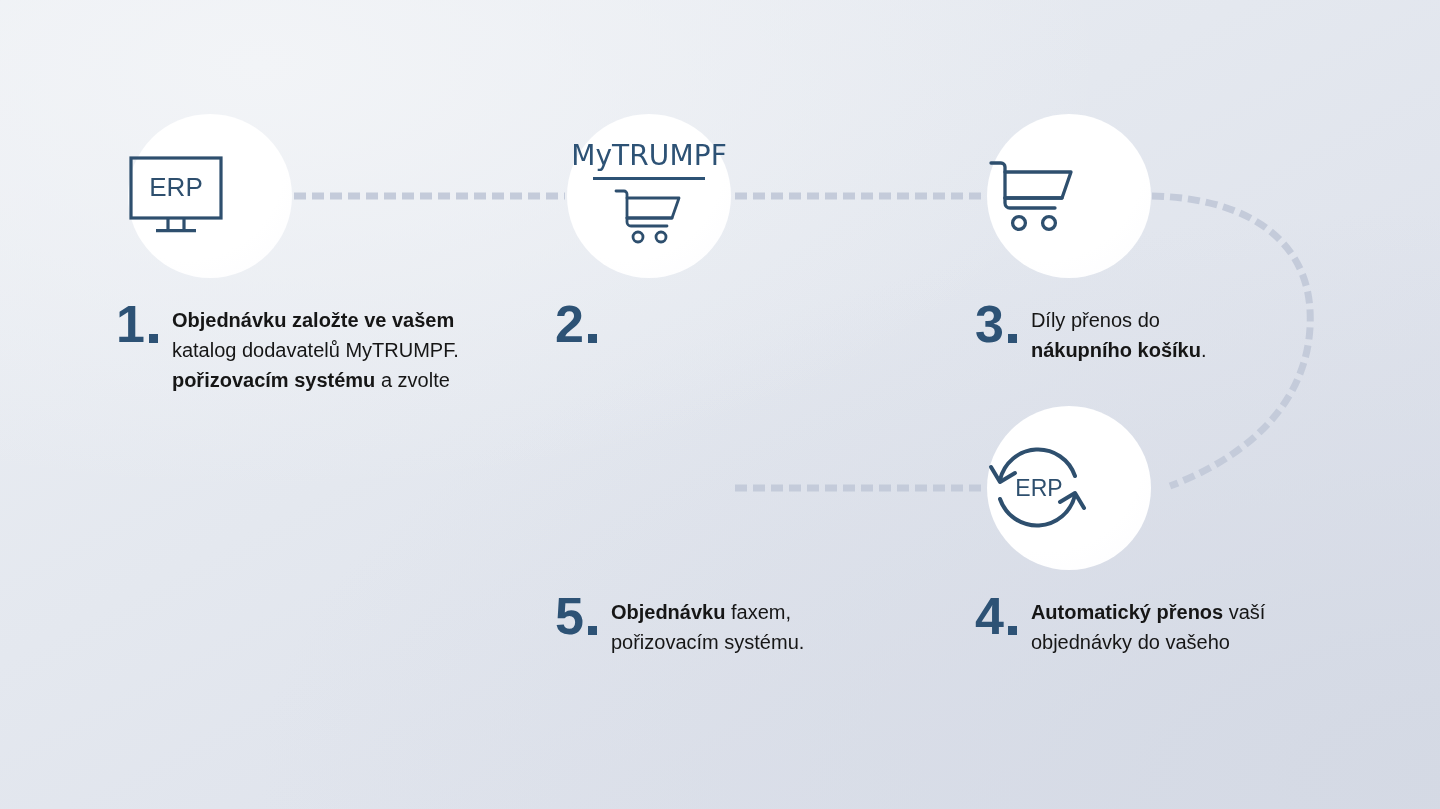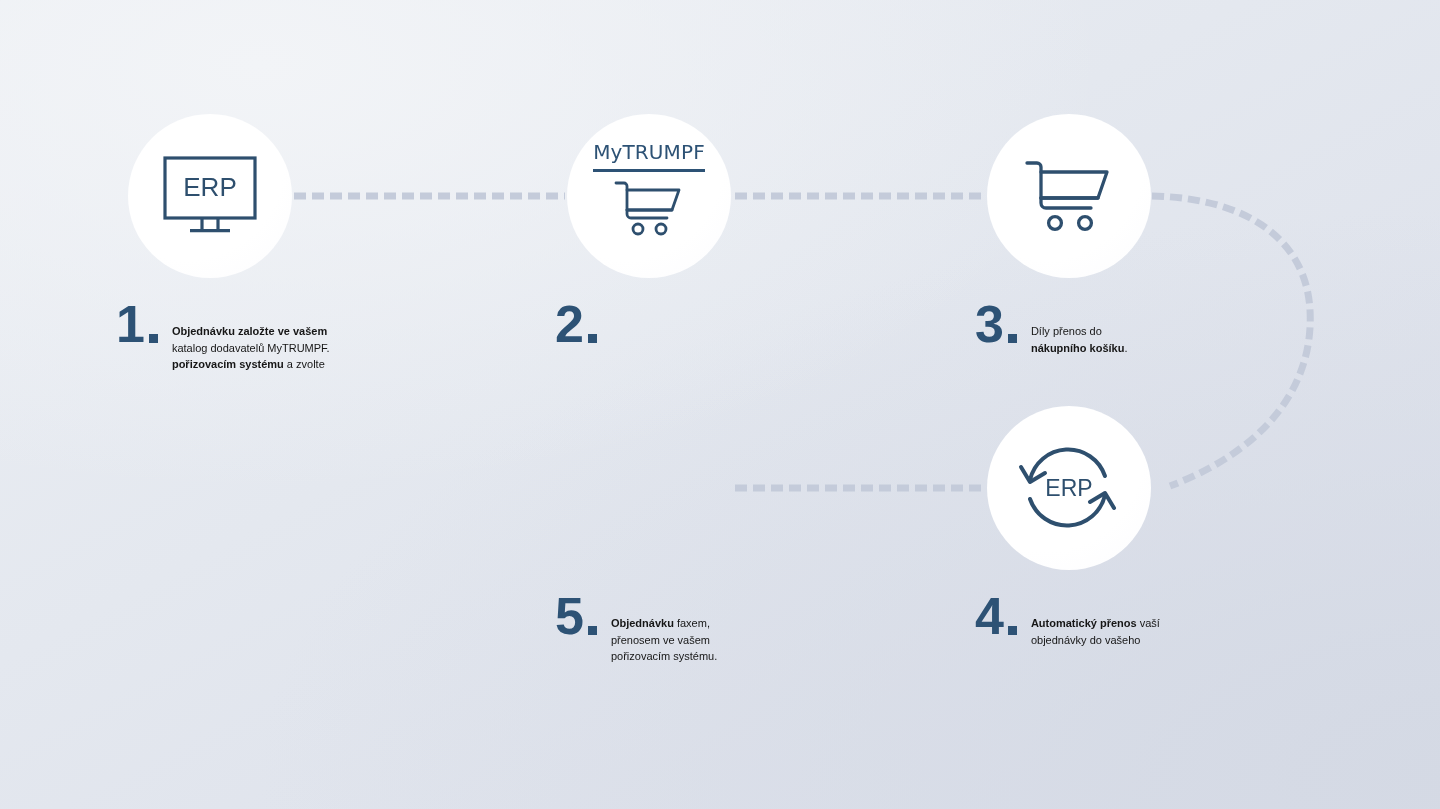--- a/index.html
+++ b/index.html
@@ -40,21 +40,21 @@
     border-radius: 50%;
     background: radial-gradient(circle at 36% 30%, #ffffff 0%, #ffffff 62%, #fdfdfe 84%, #fafbfc 100%);
     box-shadow: 0 0 0 0 rgba(0,0,0,0);
   }
   .node .icon-wrap {
     position: absolute;
     left: 0; top: 0;
     width: 164px; height: 164px;
     display: flex;
     align-items: center;
-    justify-content: center;
+    justify-content: flex-start;
   }
 
   #node1 { left: 128px; top: 114px; }
   #node2 { left: 567px; top: 114px; }
   #node3 { left: 987px; top: 114px; }
   #node5 { left: 567px; top: 406px; }
   #node4 { left: 987px; top: 406px; }
 
   .ico { display: block; }
 
@@ -62,21 +62,21 @@
   .mytrumpf-stack {
     position: absolute;
     left: 0; top: 28px;
     width: 164px;
     display: flex;
     flex-direction: column;
     align-items: center;
   }
   .mytrumpf-word {
     font-family: "DejaVu Sans", sans-serif;
-    font-size: 20px;
+    font-size: 28px;
     letter-spacing: 0.1px;
     color: #2d5275;
     line-height: 1;
   }
   .mytrumpf-rule {
     margin-top: 7px;
     width: 112px;
     height: 3px;
     background: #2d5275;
   }
@@ -106,25 +106,25 @@
   .num-dot {
     width: 9px;
     height: 9px;
     background: #2d5275;
     margin-left: 5px;
     margin-bottom: 3px;
     flex: 0 0 auto;
   }
   .cap-text {
     font-family: "Liberation Sans", sans-serif;
-    font-size: 11px;
+    font-size: 20px;
     line-height: 1.5;
     color: #161616;
     margin-left: 14px;
-    margin-top: 20px;
+    margin-top: 2px;
   }
   .cap-text b { font-weight: bold; }
 
   #cap1 { left: 116px; top: 303px; width: 370px; }
   #cap2 { left: 555px; top: 303px; width: 300px; }
   #cap3 { left: 975px; top: 303px; width: 300px; }
   #cap5 { left: 555px; top: 595px; width: 300px; }
   #cap4 { left: 975px; top: 595px; width: 300px; }
 </style>
 </head>
@@ -249,23 +249,20 @@
   <div class="caption" id="cap5">
     <div class="num-wrap">
       <span class="num">5</span>
       <span class="num-dot"></span>
     </div>
     <div class="cap-text">
       <div>
         <b>Objednávku</b><span> faxem,</span>
       </div>
       <div>
-        <span>přenosem ve vašem</span>
-      </div>
-      <div>
         <span>pořizovacím systému.</span>
       </div>
     </div>
   </div>
 
   <div class="caption" id="cap4">
     <div class="num-wrap">
       <span class="num">4</span>
       <span class="num-dot"></span>
     </div>

